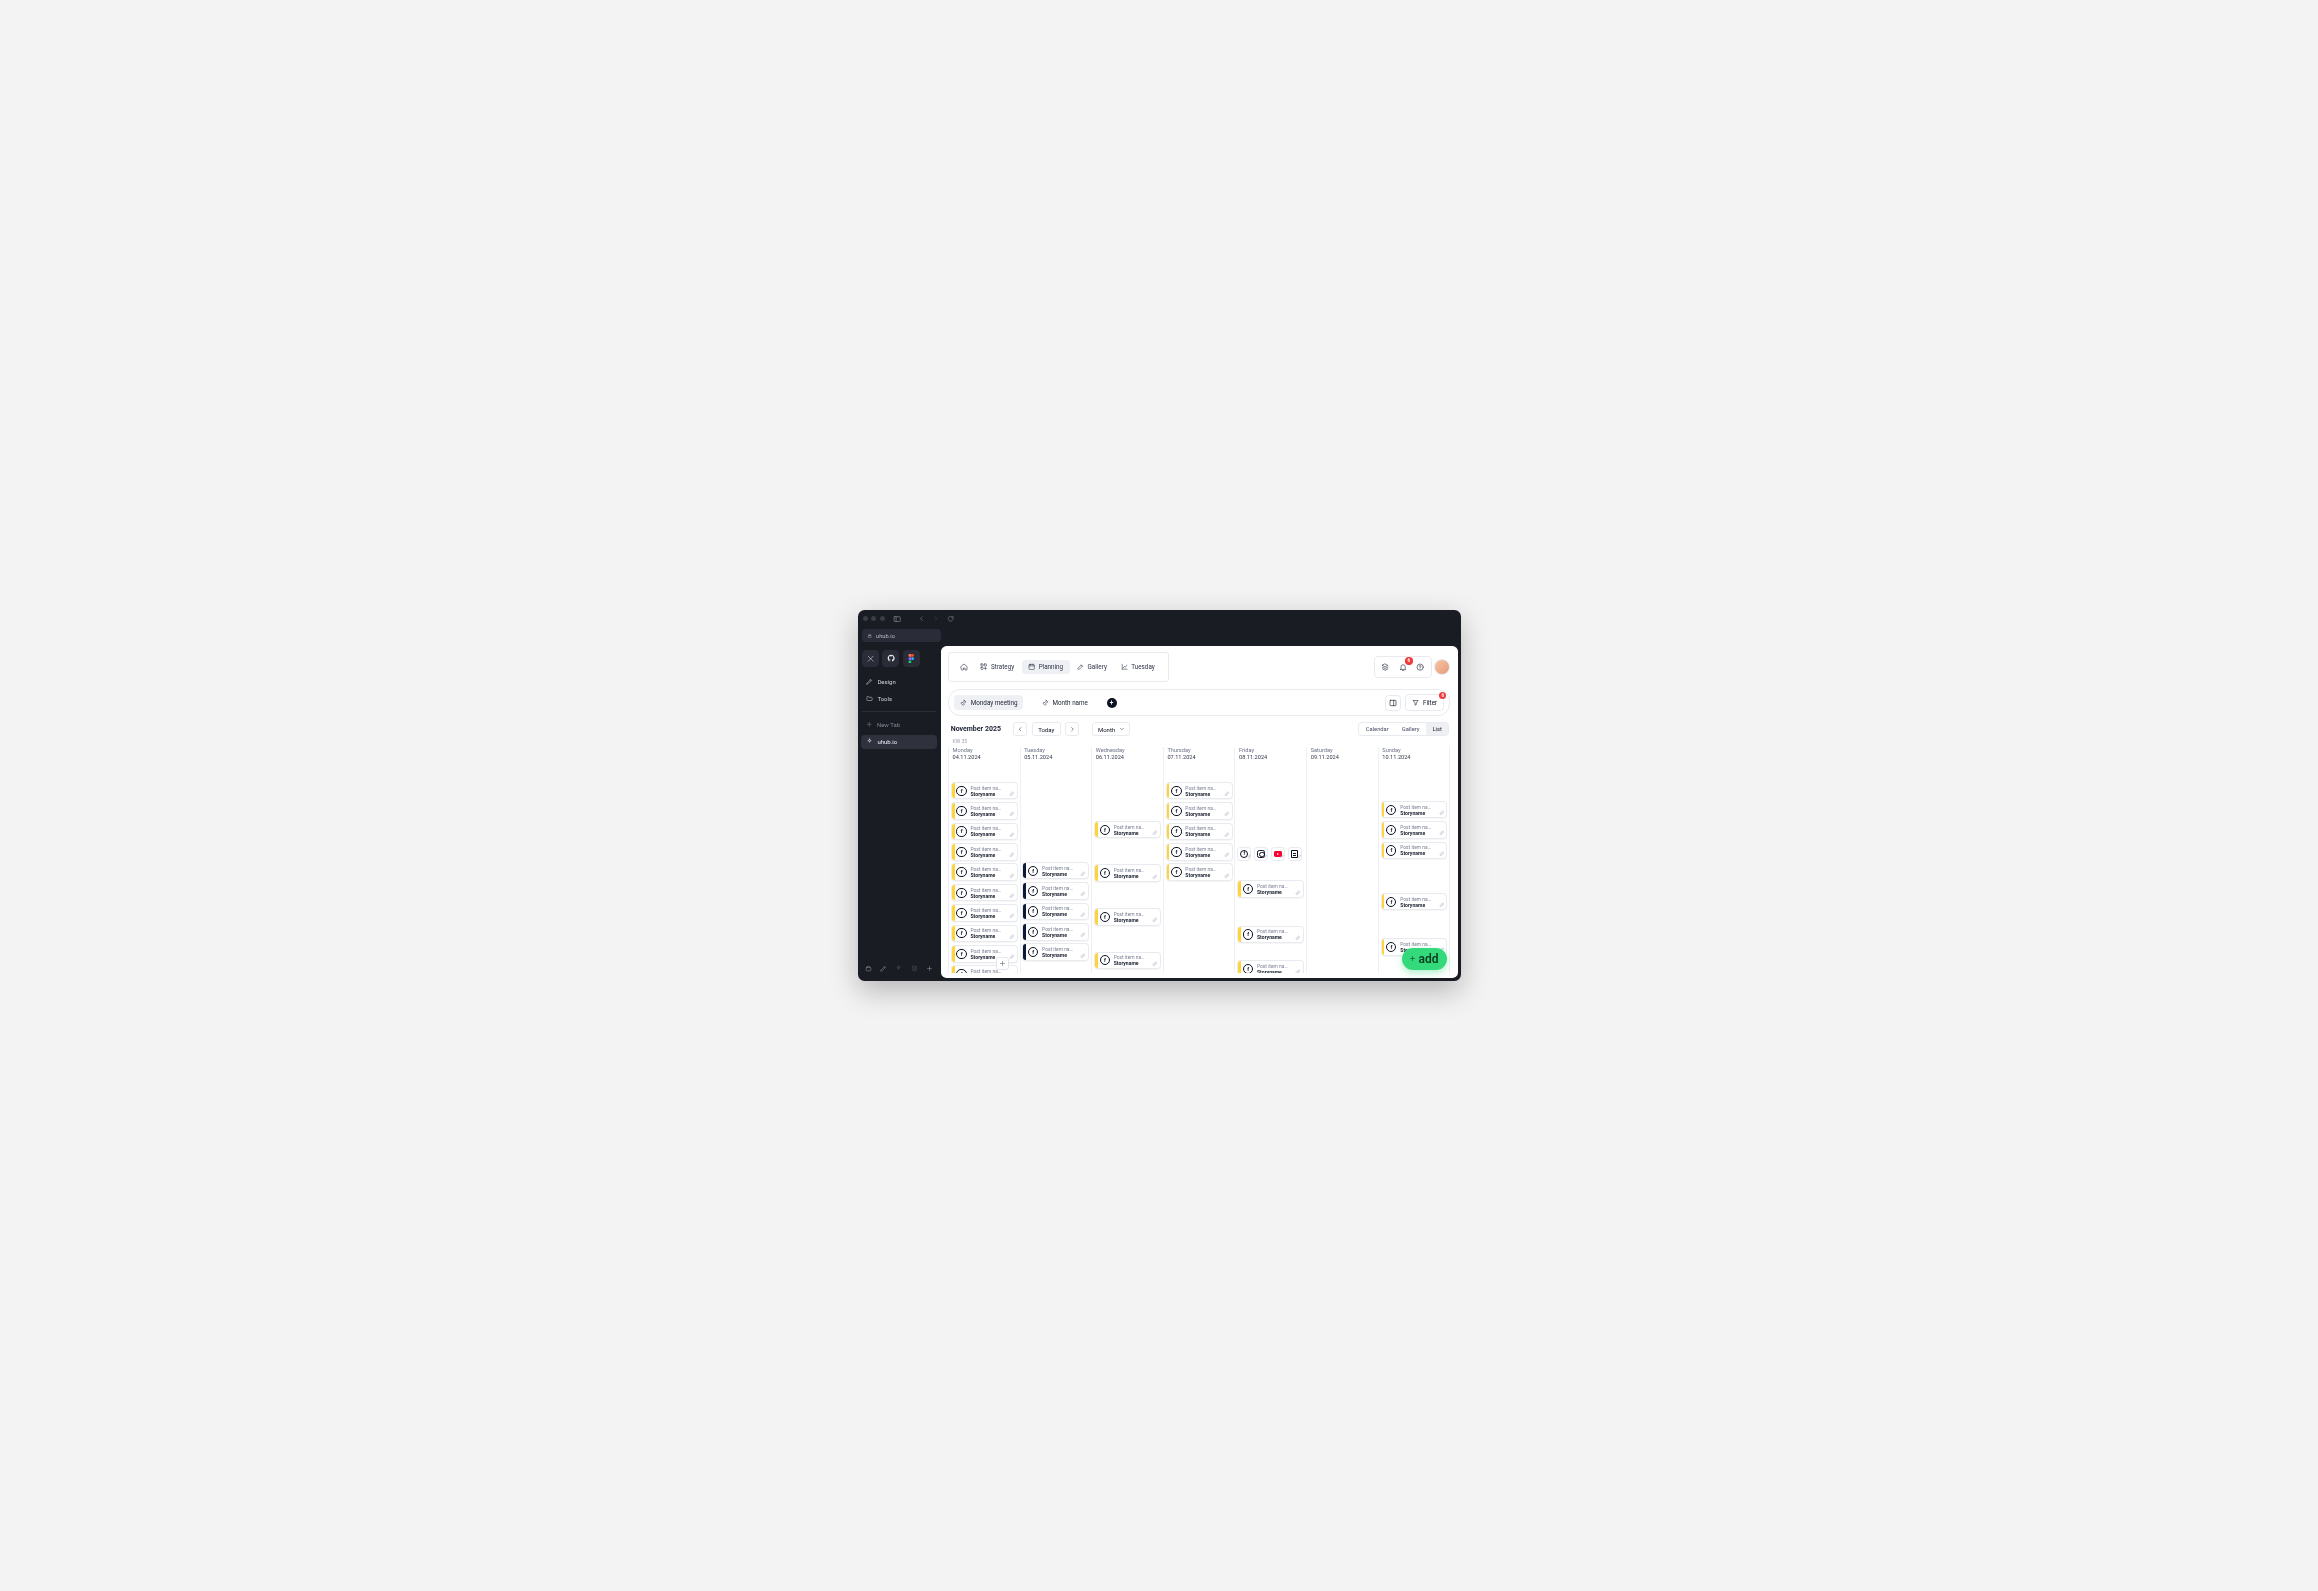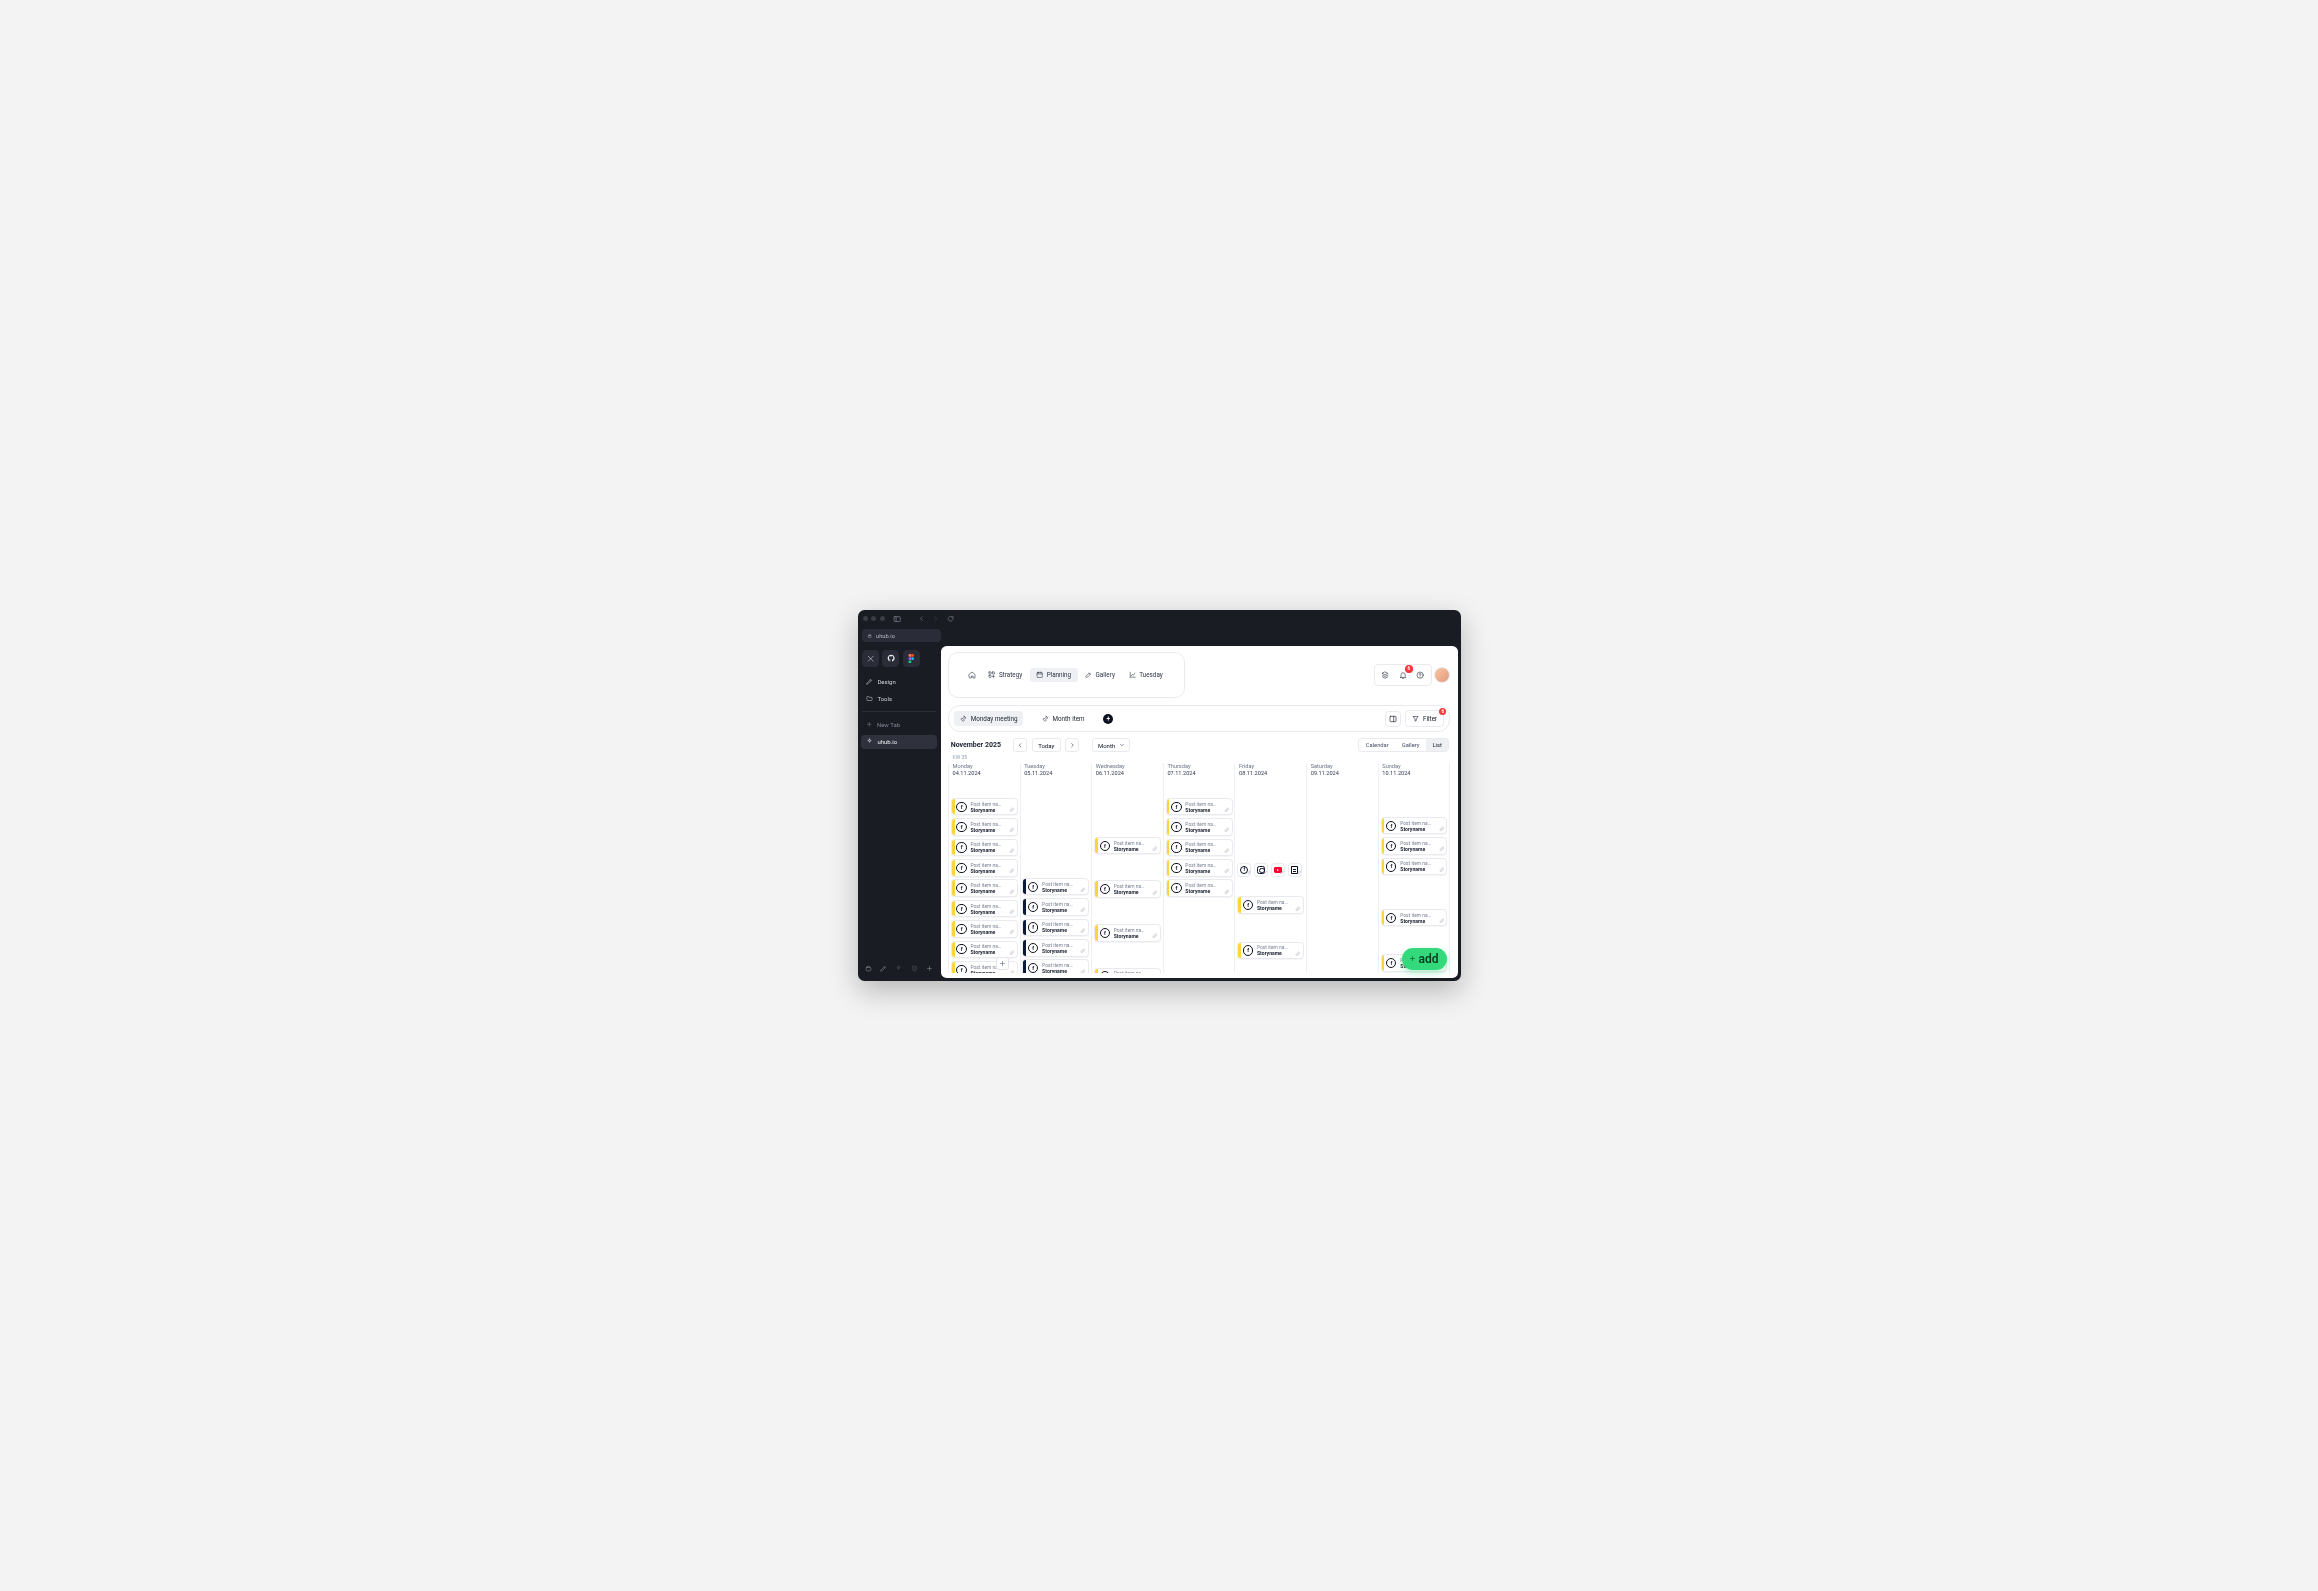--- a/index.html
+++ b/index.html
@@ -67,21 +67,21 @@
     display:flex; flex-direction:column; overflow:hidden;
     color:#0c1222;
   }
 
   .app-top {
     display:flex; align-items:center; justify-content:space-between;
     padding:5.6px 7.4px 3.7px 7.4px;
   }
   .nav-pills {
     display:flex; align-items:center; gap:0.9px;
-    border:0.5px solid #e8eaef; border-radius:10px; padding:15px;
+    border:0.5px solid #e8eaef; border-radius:3px; padding:7px;
   }
   .nav-pill {
     display:flex; align-items:center; gap:3.2px;
     padding:3.2px 6.5px; border-radius:3.2px; font-size:6.3px; color:#2b3244;
   }
   .nav-pill.icon-only { padding:3.2px 4.6px; }
   .nav-pill.active { background:#eef0f4; }
   .top-right { display:flex; align-items:center; gap:2.8px;}
   .tr-group {
     display:flex; align-items:center; gap:1.9px;
@@ -473,21 +473,21 @@
         <div class="chip">
           <svg width="7" height="7" viewBox="0 0 24 24">
               <use href="#i-pin"></use>
             </svg>
           <span>Monday meeting</span>
         </div>
         <div class="chip plain">
           <svg width="7" height="7" viewBox="0 0 24 24">
               <use href="#i-pin"></use>
             </svg>
-          <span>Month item</span>
+          <span>Month name</span>
         </div>
         <div class="plus-circle">+</div>
 
         <div class="toolbar-right">
           <div class="icon-btn">
             <svg width="8" height="8" viewBox="0 0 24 24">
                 <use href="#i-panel"></use>
               </svg>
           </div>
           <div class="filter-btn">

